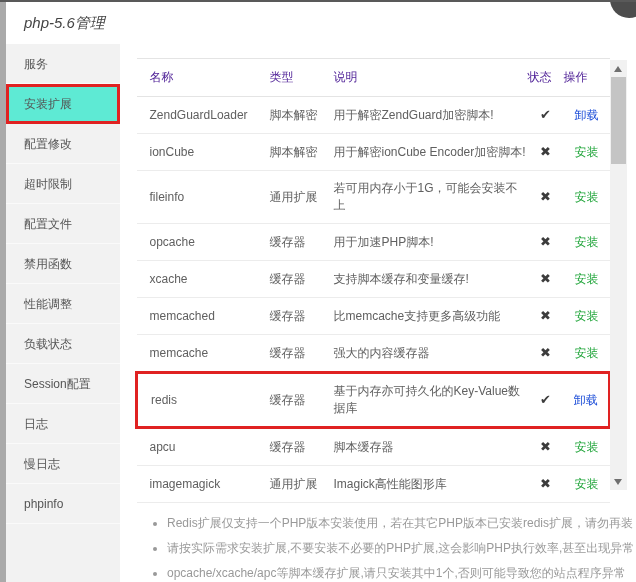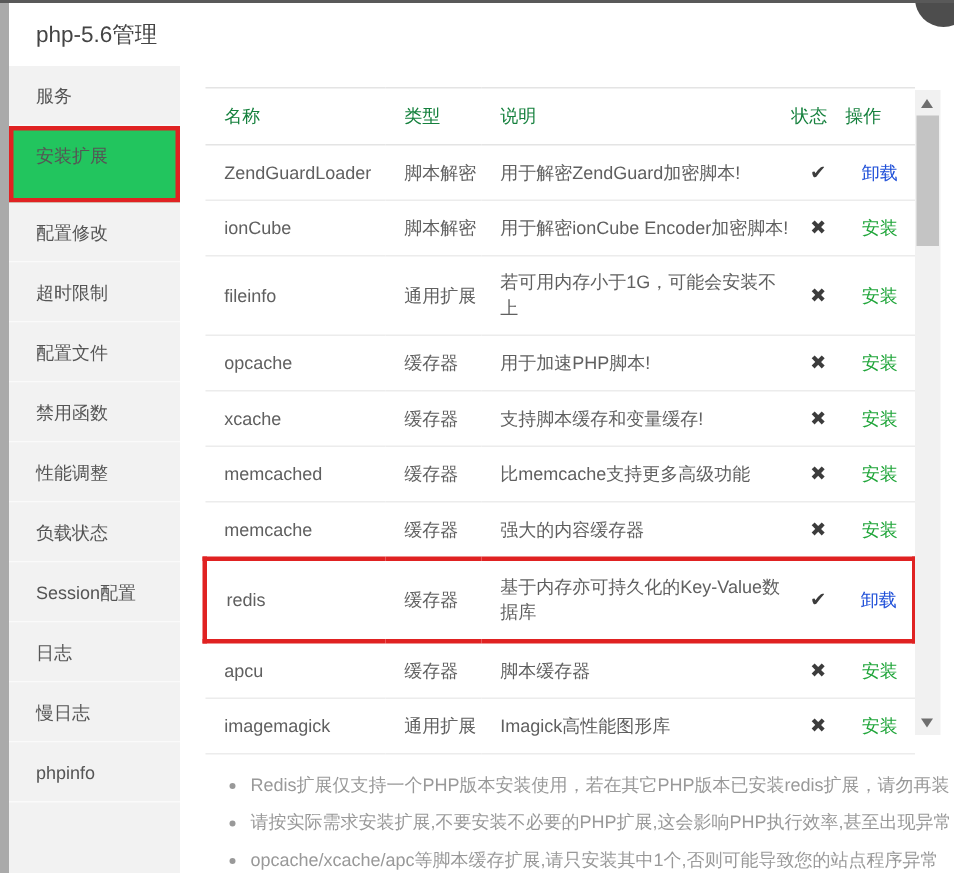--- a/index.html
+++ b/index.html
@@ -18,45 +18,45 @@
     background:#aaaaaa; z-index:5;
   }
   .corner-circle {
     position:absolute; top:-22px; right:-12px;
     width:38px; height:38px; border-radius:50%;
     background:#4d4d4d; z-index:6;
   }
   
   .titlebar {
     height:42px; display:flex; align-items:center;
-    padding-left:24px; background:#fff;
+    padding-left:24px; background:#fff;font-style:italic;
   }
   .titlebar .title { font-size:15px; color:#444; }
   
   .body { display:flex; margin-left:6px; height:538px; }
   
   .sidebar { width:114px; flex:0 0 114px; background:#f2f2f2; }
   .side-item {
     height:40px; line-height:40px; padding-left:18px;
     font-size:12px; color:#555; background:#f2f2f2;
     border-bottom:1px solid #fafafa; cursor:pointer;
     box-sizing:border-box;
   }
   .side-item.active {
-    background:#22c55e; border:3px solid #e02222;
-    line-height:34px; padding-left:15px; height:51px;
+    background:#5eead4; border:3px solid #e02222;
+    line-height:34px; padding-left:15px; height:40px;
   }
   
   .main { flex:1; padding:14px 0 0 15px; position:relative; }
   table.ext {
     width:473px; border-collapse:collapse; table-layout:fixed;
     font-size:12px;
   }
   table.ext th {
-    font-weight:normal; text-align:left; color:#15803d;
+    font-weight:normal; text-align:left; color:#4c1d95;
     padding:10px 0 10px 13px;
     border-top:1px solid #e4e4e4; border-bottom:1px solid #e4e4e4;
     background:#fff;
   }
   table.ext td {
     padding:9px 0 9px 13px; color:#606060;
     border-bottom:1px solid #ececec; background:#fff;
     line-height:17px;
   }
   col.c-name   { width:120px; }

